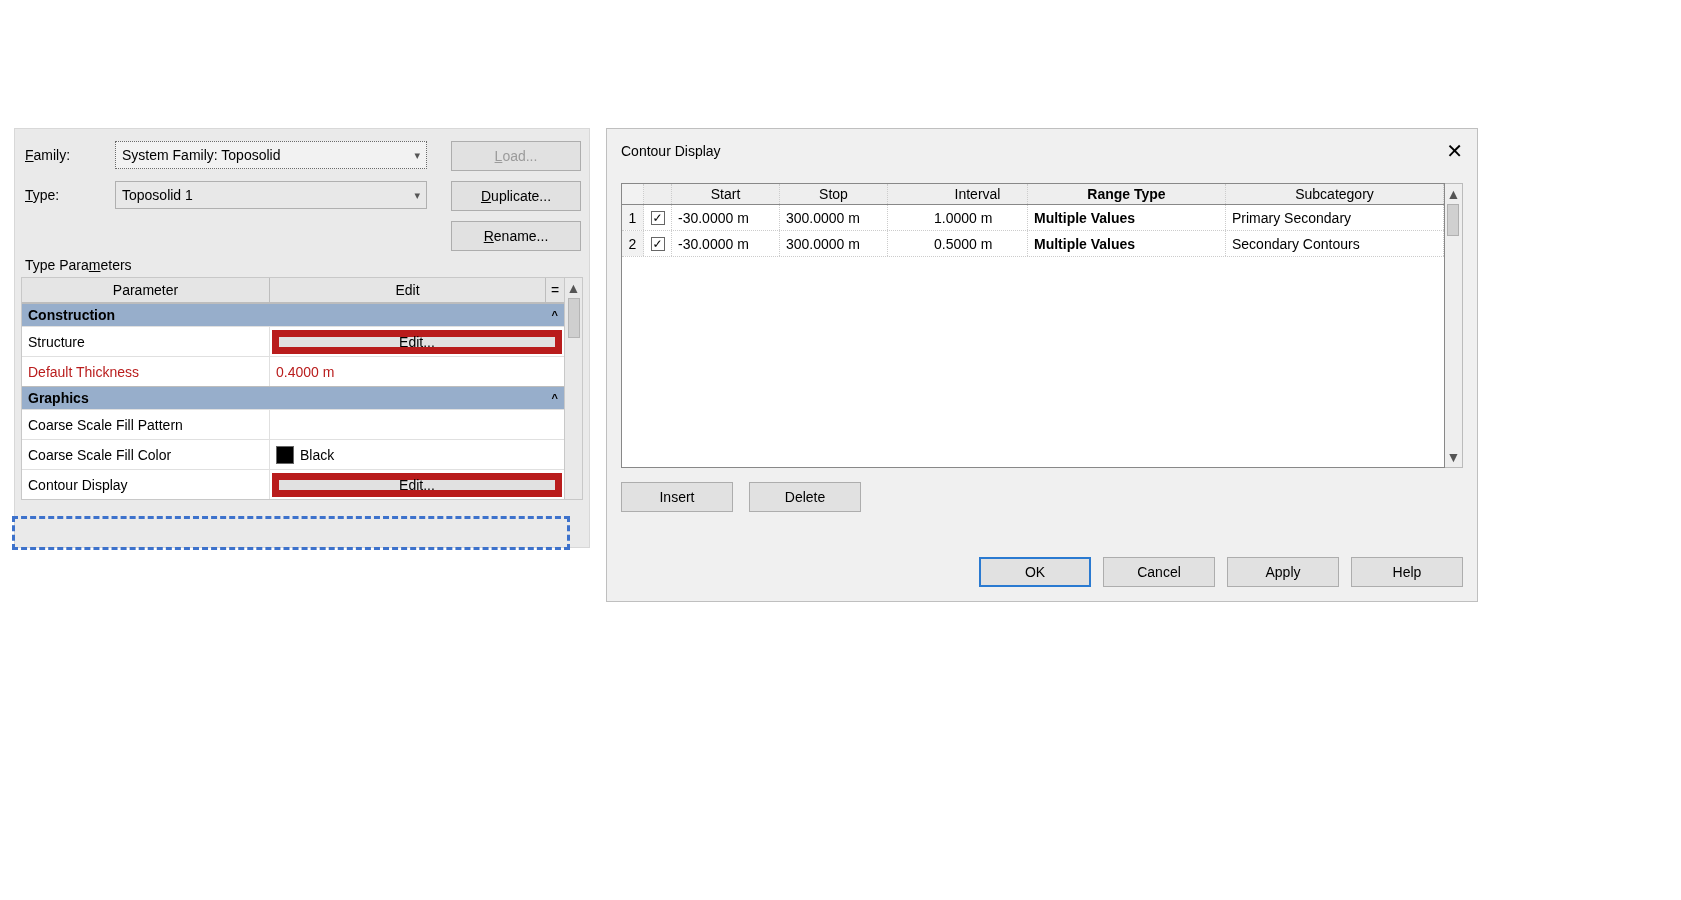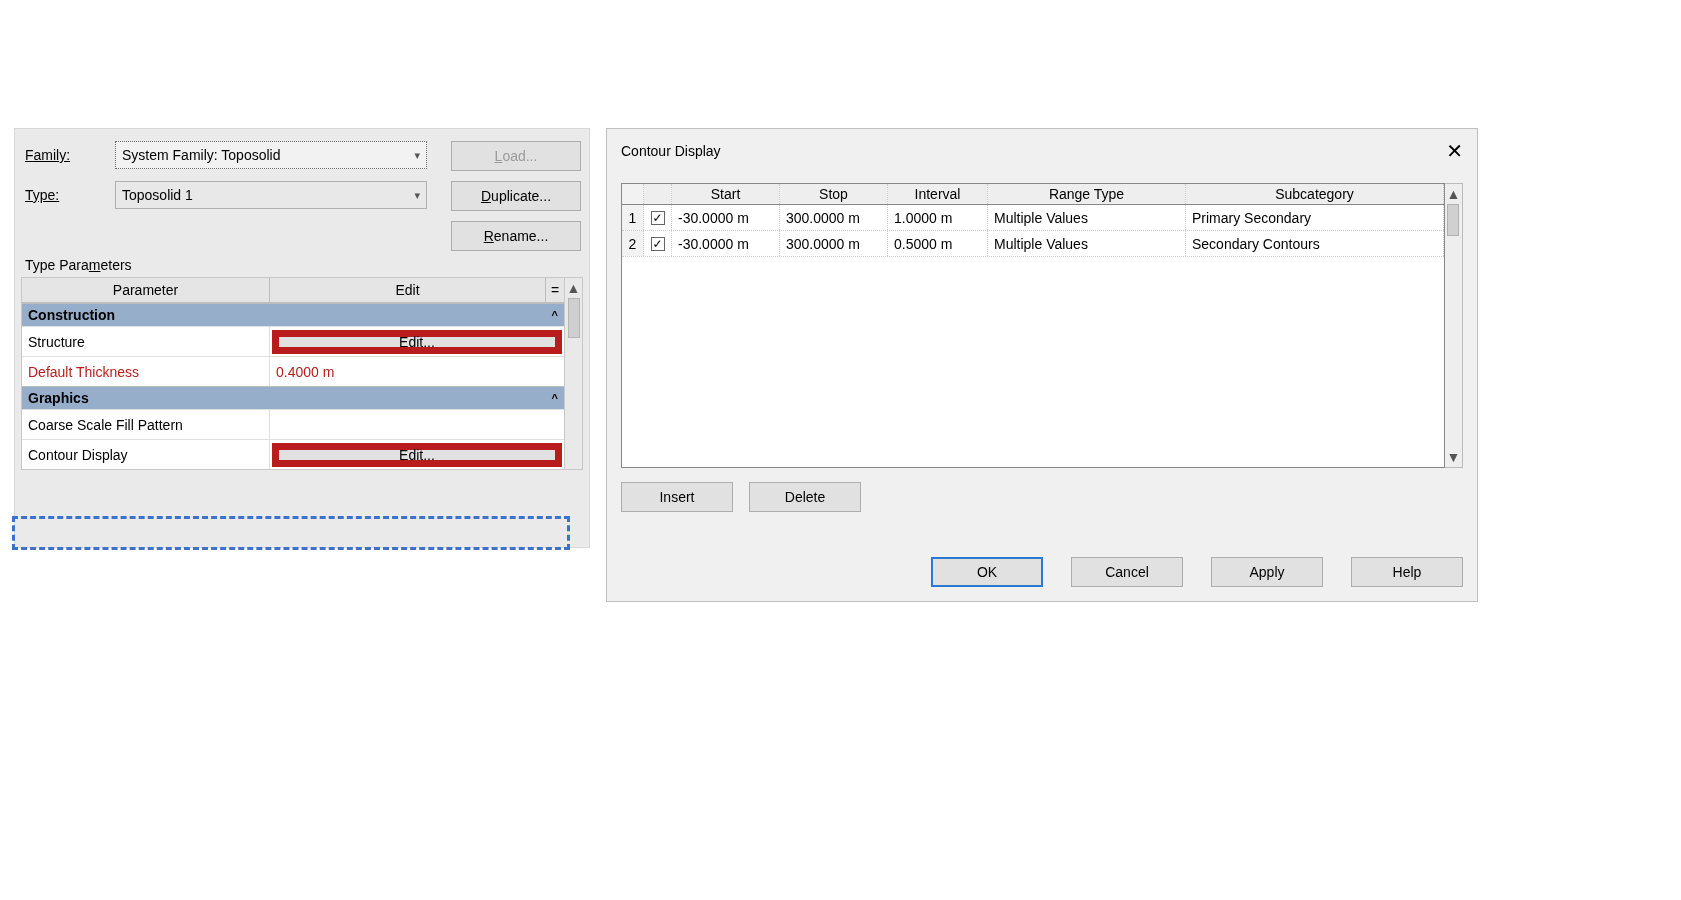--- a/index.html
+++ b/index.html
@@ -9,21 +9,21 @@
 
 
 .left-panel {
   position: absolute;
   left: 14px; top: 128px;
   width: 576px; height: 420px;
   background: #eaeaea;
   border: 1px solid #d8d8d8;
 }
 .lp-row { display: flex; align-items: center; padding: 6px 10px; }
-.lp-label { width: 90px; text-decoration: underline; }
+.lp-label { width: 90px; }
 .underline { text-decoration: underline; }
 .combo {
   flex: 1; height: 28px; background: #e8e8e8;
   border: 1px solid #b0b0b0; display: flex; align-items: center; padding: 0 6px;
   position: relative; margin-right: 14px;
 }
 .combo.dotted { border: 1px dotted #6a6a6a; background: #f2f2f2; }
 .combo .caret { position: absolute; right: 6px; top: 50%; transform: translateY(-50%); font-size: 11px; color: #555; }
 .side-btns { display: flex; flex-direction: column; gap: 10px; margin-left: auto; padding-right: 8px; }
 .lp-grid { display: flex; }
@@ -70,32 +70,32 @@
 .dlg-title { display:flex; align-items:center; justify-content:space-between; padding:10px 14px 4px 14px; font-size:16px; }
 .close-x { font-size: 20px; cursor:pointer; user-select:none; }
 .grid-wrap { margin: 16px 14px 8px 14px; display:flex; }
 .grid { flex:1; background:#fff; border:1px solid #888; }
 .g-head { display:flex; background:#eee; border-bottom:1px solid #888; }
 .gc-row { display:flex; border-bottom:1px dotted #ccc; height:26px; }
 .gh-idx, .gc-idx { flex: 0 0 22px; border-right:1px dotted #ccc; display:flex; align-items:center; justify-content:center; background:#f2f2f2; }
 .gh-chk, .gc-chk { flex: 0 0 28px; border-right:1px dotted #ccc; display:flex; align-items:center; justify-content:center; }
 .gh, .gc { border-right:1px dotted #ccc; display:flex; align-items:center; padding:2px 6px; }
 .gh { justify-content:center; background:#eee; }
-.w-start { flex:0 0 108px; } .w-stop { flex:0 0 108px; } .w-int { flex:0 0 100px; }
-.w-range { flex:0 0 198px; } .w-sub { flex:1; }
+.w-start { flex:0 0 108px; } .w-stop { flex:0 0 108px; } .w-int { flex:0 0 100px;margin-left:40px; }
+.w-range { flex:0 0 198px;font-weight:bold; } .w-sub { flex:1; }
 .chk { width:14px; height:14px; border:1px solid #666; display:flex; align-items:center; justify-content:center; font-size:12px; background:#fff; cursor:pointer; }
 
 .grid-sb { width:18px; background:#eee; border:1px solid #bbb; border-left:none; display:flex; flex-direction:column; align-items:center; justify-content:space-between; font-size:10px; color:#555; padding:2px 0; }
 .grid-sb .tri { cursor:pointer; }
 .grid-sb .thumb2 { width:12px; height:32px; background:#d0d0d0; border:1px solid #b0b0b0; margin-top:2px; }
 
 .dlg-lower { display:flex; padding: 6px 14px; gap: 16px; }
 .dlg-lower .btn { min-width: 112px; }
 
-.dlg-foot { display:flex; justify-content:flex-end; padding: 10px 14px 14px 14px; gap: 28px; position:absolute; bottom:0; right:0; left:0; }
+.dlg-foot { display:flex; justify-content:flex-end; padding: 10px 14px 14px 14px; gap: 12px; position:absolute; bottom:0; right:0; left:0; }
 .dlg-foot .btn { min-width: 112px; }
 .btn.primary { border: 2px solid #2a7ad1; }
 </style>
 </head>
 <body>
 
 <div class="stage">
 
   <div class="left-panel">
     <div class="lp-grid" style="padding-top:6px;">
@@ -156,20 +156,27 @@
           <div class="tp-c2 pad grey-txt">0.4000 m</div>
         </div>
 
         <div class="tp-group">
           <span>Graphics</span>
           <span class="chev">^</span>
         </div>
         <div class="tp-row">
           <div class="tp-c1">Coarse Scale Fill Pattern</div>
           <div class="tp-c2 pad"></div>
+        </div>
+        <div class="tp-row">
+          <div class="tp-c1">Coarse Scale Fill Color</div>
+          <div class="tp-c2 pad">
+            <div class="swatch"></div>
+            <span>Black</span>
+          </div>
         </div>
         <div class="tp-row">
           <div class="tp-c1">Contour Display</div>
           <div class="tp-c2">
               <div class="cell-btn">Edit...</div>
             </div>
         </div>
       </div>
       <div class="tp-scroll">
         <span>▲</span>

